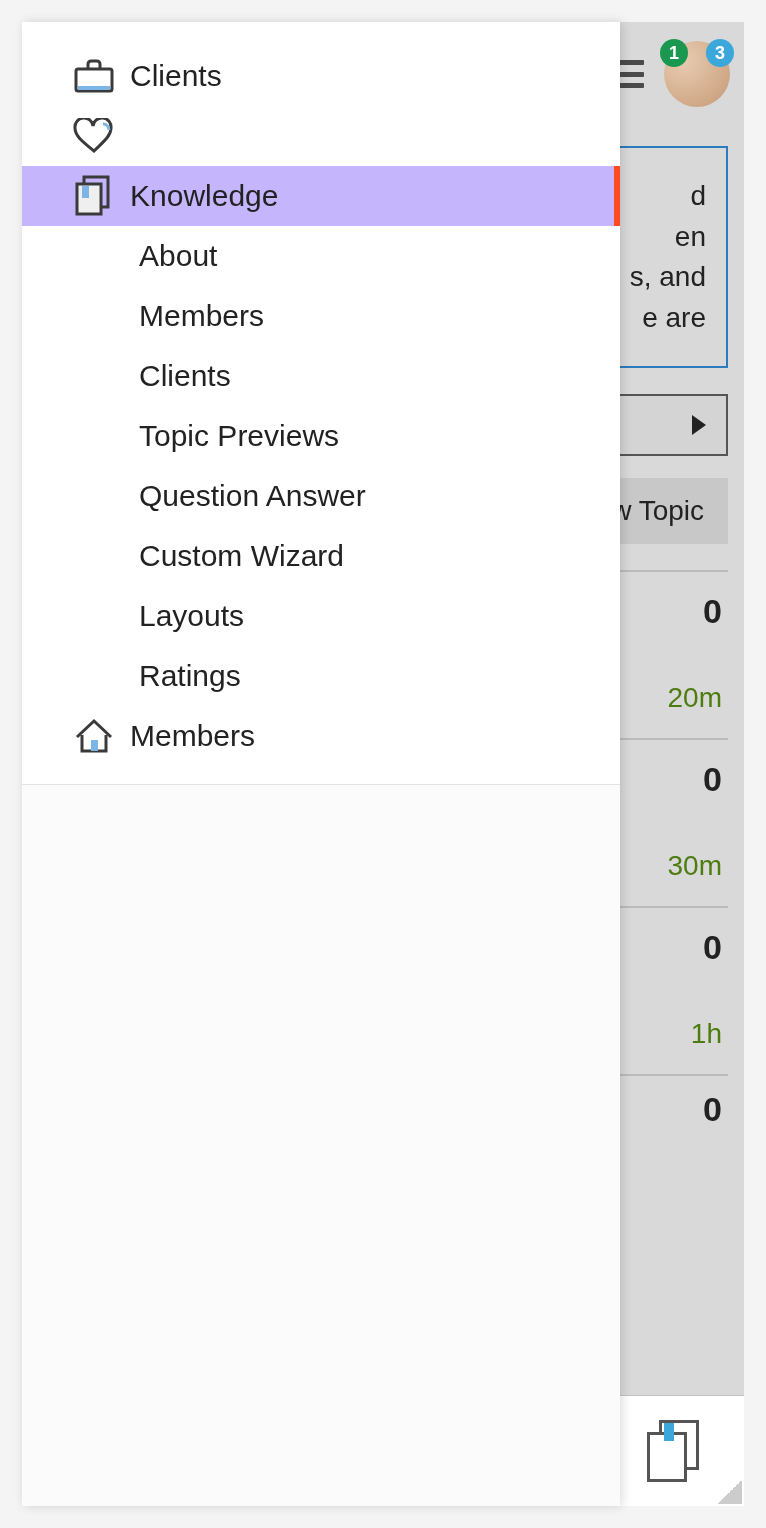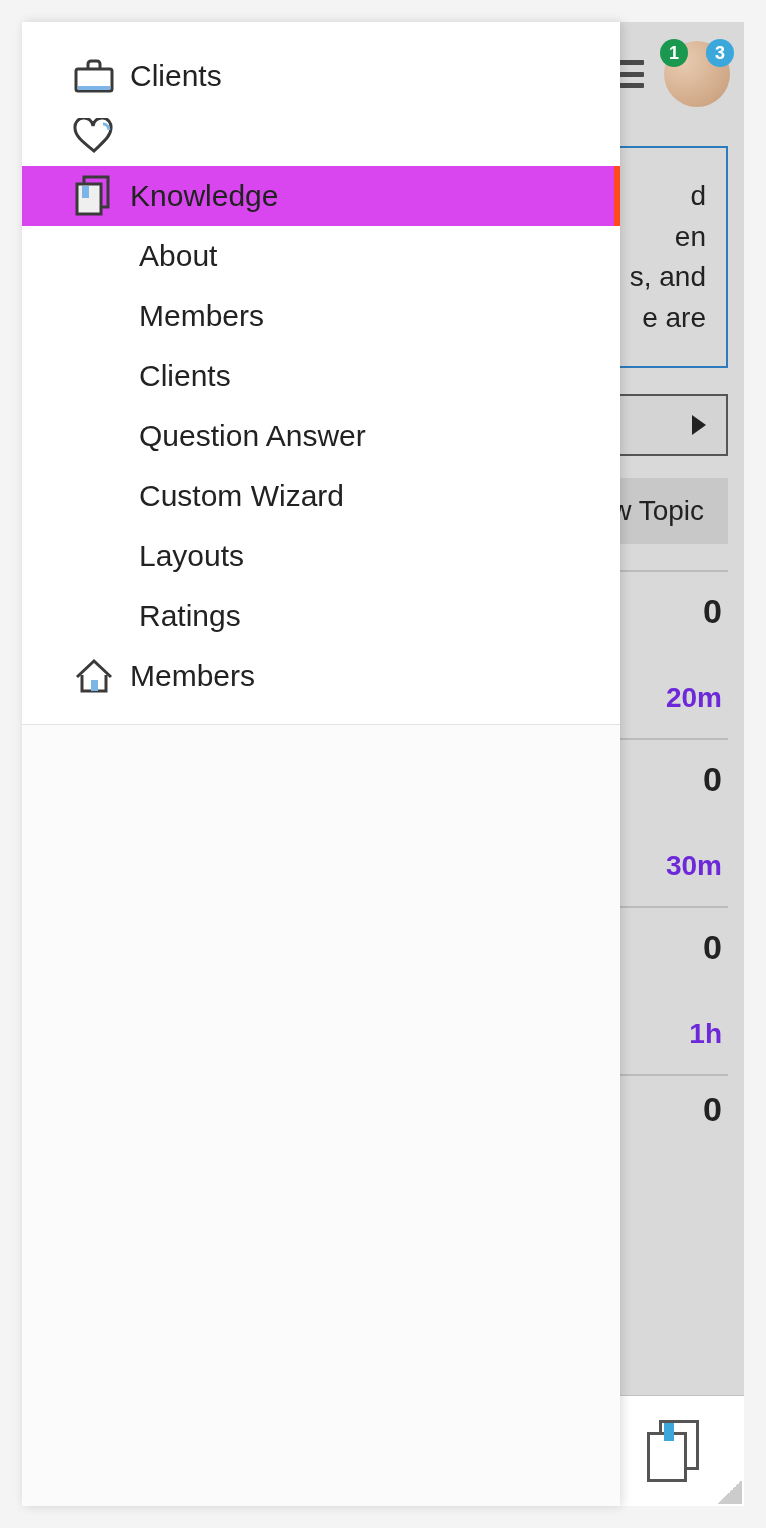--- a/index.html
+++ b/index.html
@@ -103,21 +103,21 @@
     }
     .row {
       border-bottom: 2px solid #bbb;
       height: 168px;
       display:flex; flex-direction:column;
       align-items:flex-end;
       justify-content:space-between;
       padding: 20px 6px 24px 6px;
     }
     .row .count { font-size:34px; font-weight:700; color:#222; }
-    .row .age { font-size:28px; color:#6d28d9;font-weight:bold; }
+    .row .age { font-size:28px; color:#4d7c0f; }
 
     
     .fab-area {
       position:absolute;
       bottom:0; right:0;
       width:140px; height:110px;
       background:#fff;
       display:flex; align-items:center; justify-content:center;
       box-shadow: 0 -1px 0 rgba(0,0,0,0.1);
     }
@@ -157,21 +157,21 @@
       cursor:pointer;
     }
     .nav-item .icon-slot {
       width:48px; height:40px; margin-right:12px;
       display:flex; align-items:center; justify-content:center;
     }
     .nav-item.sub {
       padding-left: 117px;
     }
     .nav-item.active {
-      background:#d946ef;
+      background:#c4b5fd;
       position:relative;
       align-items:center;
     }
     .nav-item.active::after {
       content:"";
       position:absolute; right:0; top:0; bottom:0; width:6px;
       background:#ff4b1f;
     }
     .sidebar-bottom {
       flex:1;
@@ -278,20 +278,23 @@
     <div class="nav-item sub">
         <span>About</span>
       </div>
     <div class="nav-item sub">
         <span>Members</span>
       </div>
     <div class="nav-item sub">
         <span>Clients</span>
       </div>
     <div class="nav-item sub">
+        <span>Topic Previews</span>
+      </div>
+    <div class="nav-item sub">
         <span>Question Answer</span>
       </div>
     <div class="nav-item sub">
         <span>Custom Wizard</span>
       </div>
     <div class="nav-item sub">
         <span>Layouts</span>
       </div>
     <div class="nav-item sub">
         <span>Ratings</span>

